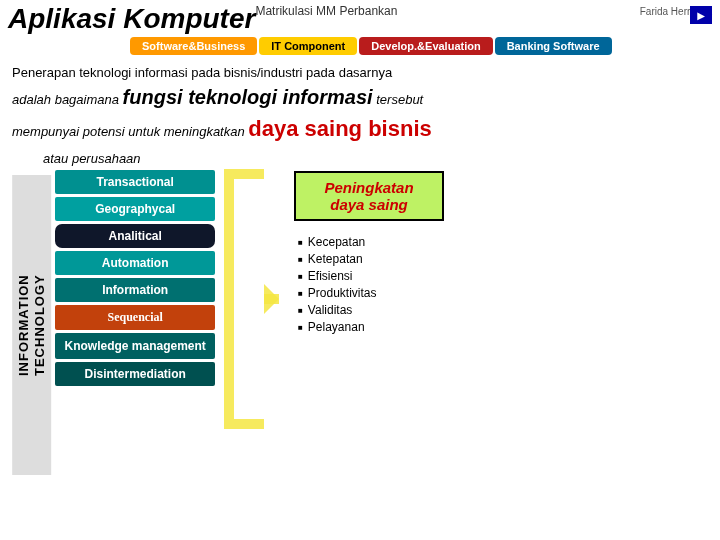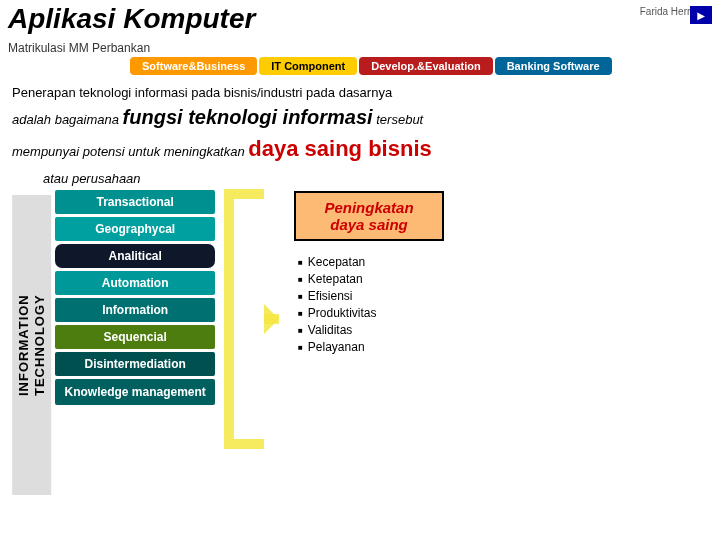--- a/index.html
+++ b/index.html
@@ -15,33 +15,32 @@
     
     #header {
       background: #fff;
       padding: 4px 8px 0 8px;
       display: flex;
       align-items: flex-start;
       justify-content: space-between;
     }
     #title-block {
       display: flex;
-      flex-direction: column;
     }
     #app-title {
       font-size: 28px;
       font-weight: bold;
       font-style: italic;
       color: #000;
       line-height: 1.1;
     }
     #subtitle {
       font-size: 12px;
       color: #333;
-      margin-top: 6px;
+      margin-top: 0;
     }
     #author {
       font-size: 10px;
       color: #555;
       text-align: right;
       margin-top: 2px;
     }
 
     
     #nav-bar {
@@ -167,39 +166,39 @@
       padding: 5px 12px;
       border-radius: 2px;
       color: #fff;
       cursor: default;
     }
     .box-teal       { background: #009090; }
     .box-teal2      { background: #00a0a0; }
     .box-teal3      { background: #0f172a; border-radius: 7px; }
     .box-teal4      { background: #009898; }
     .box-info       { background: #007070; }
-    .box-seq        { background: #4d7c0f; }
+    .box-seq        { background: #c2410c; font-family: Liberation Serif, serif; }
     .box-km {
       background: #006060;
       padding: 6px 4px;
     }
     .box-disint     { background: #005050; }
 
     
     #right-panel {
       flex: 1;
       display: flex;
       flex-direction: column;
       align-items: flex-start;
       padding-left: 10px;
       margin-top: 20px;
     }
 
     #peningkatan-box {
-      background: #fdba74;
+      background: #bef264;
       border: 2px solid #000;
       padding: 6px 12px;
       text-align: center;
       font-size: 15px;
       font-weight: bold;
       font-style: italic;
       color: #c00;
       margin-bottom: 10px;
       min-width: 150px;
     }
@@ -273,22 +272,22 @@
             <div id="vertical-label">INFORMATION<br>TECHNOLOGY</div>
           </div>
 
           <div id="boxes-col">
             <div class="it-box box-teal">Transactional</div>
             <div class="it-box box-teal2">Geographycal</div>
             <div class="it-box box-teal3">Analitical</div>
             <div class="it-box box-teal4">Automation</div>
             <div class="it-box box-info">Information</div>
             <div class="it-box box-seq">Sequencial</div>
+            <div class="it-box box-km">Knowledge management</div>
             <div class="it-box box-disint">Disintermediation</div>
-            <div class="it-box box-km">Knowledge management</div>
           </div>
         </div>
       </div>
     </div>
 
     <div style="margin-top:18px; margin-left:2px;">
       <svg width="60" height="260">
 
         <polygon points="0,0 40,0 40,10 10,10 10,250 40,250 40,260 0,260 0,250 0,0" fill="#f5e642" opacity="0.85"></polygon>
 

